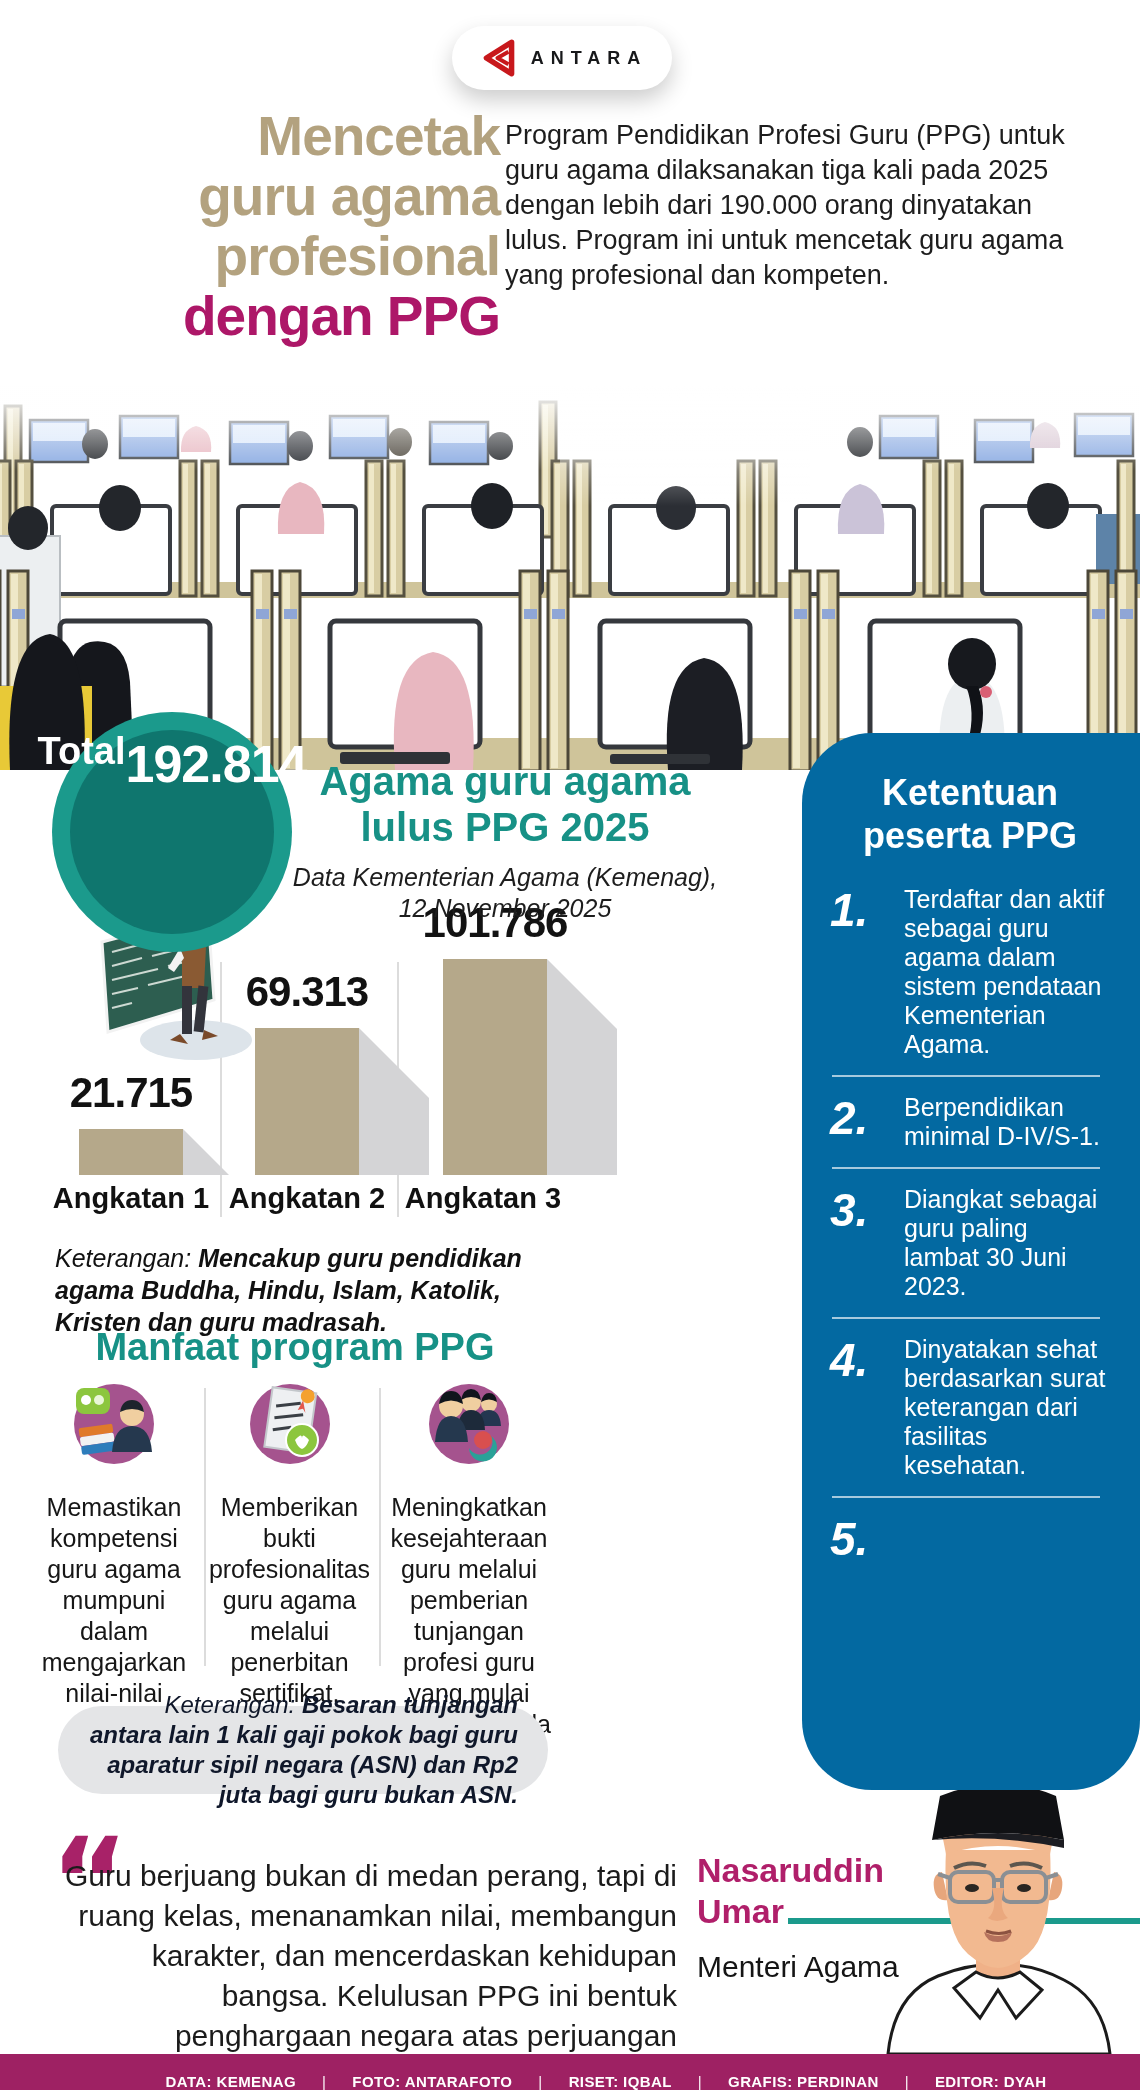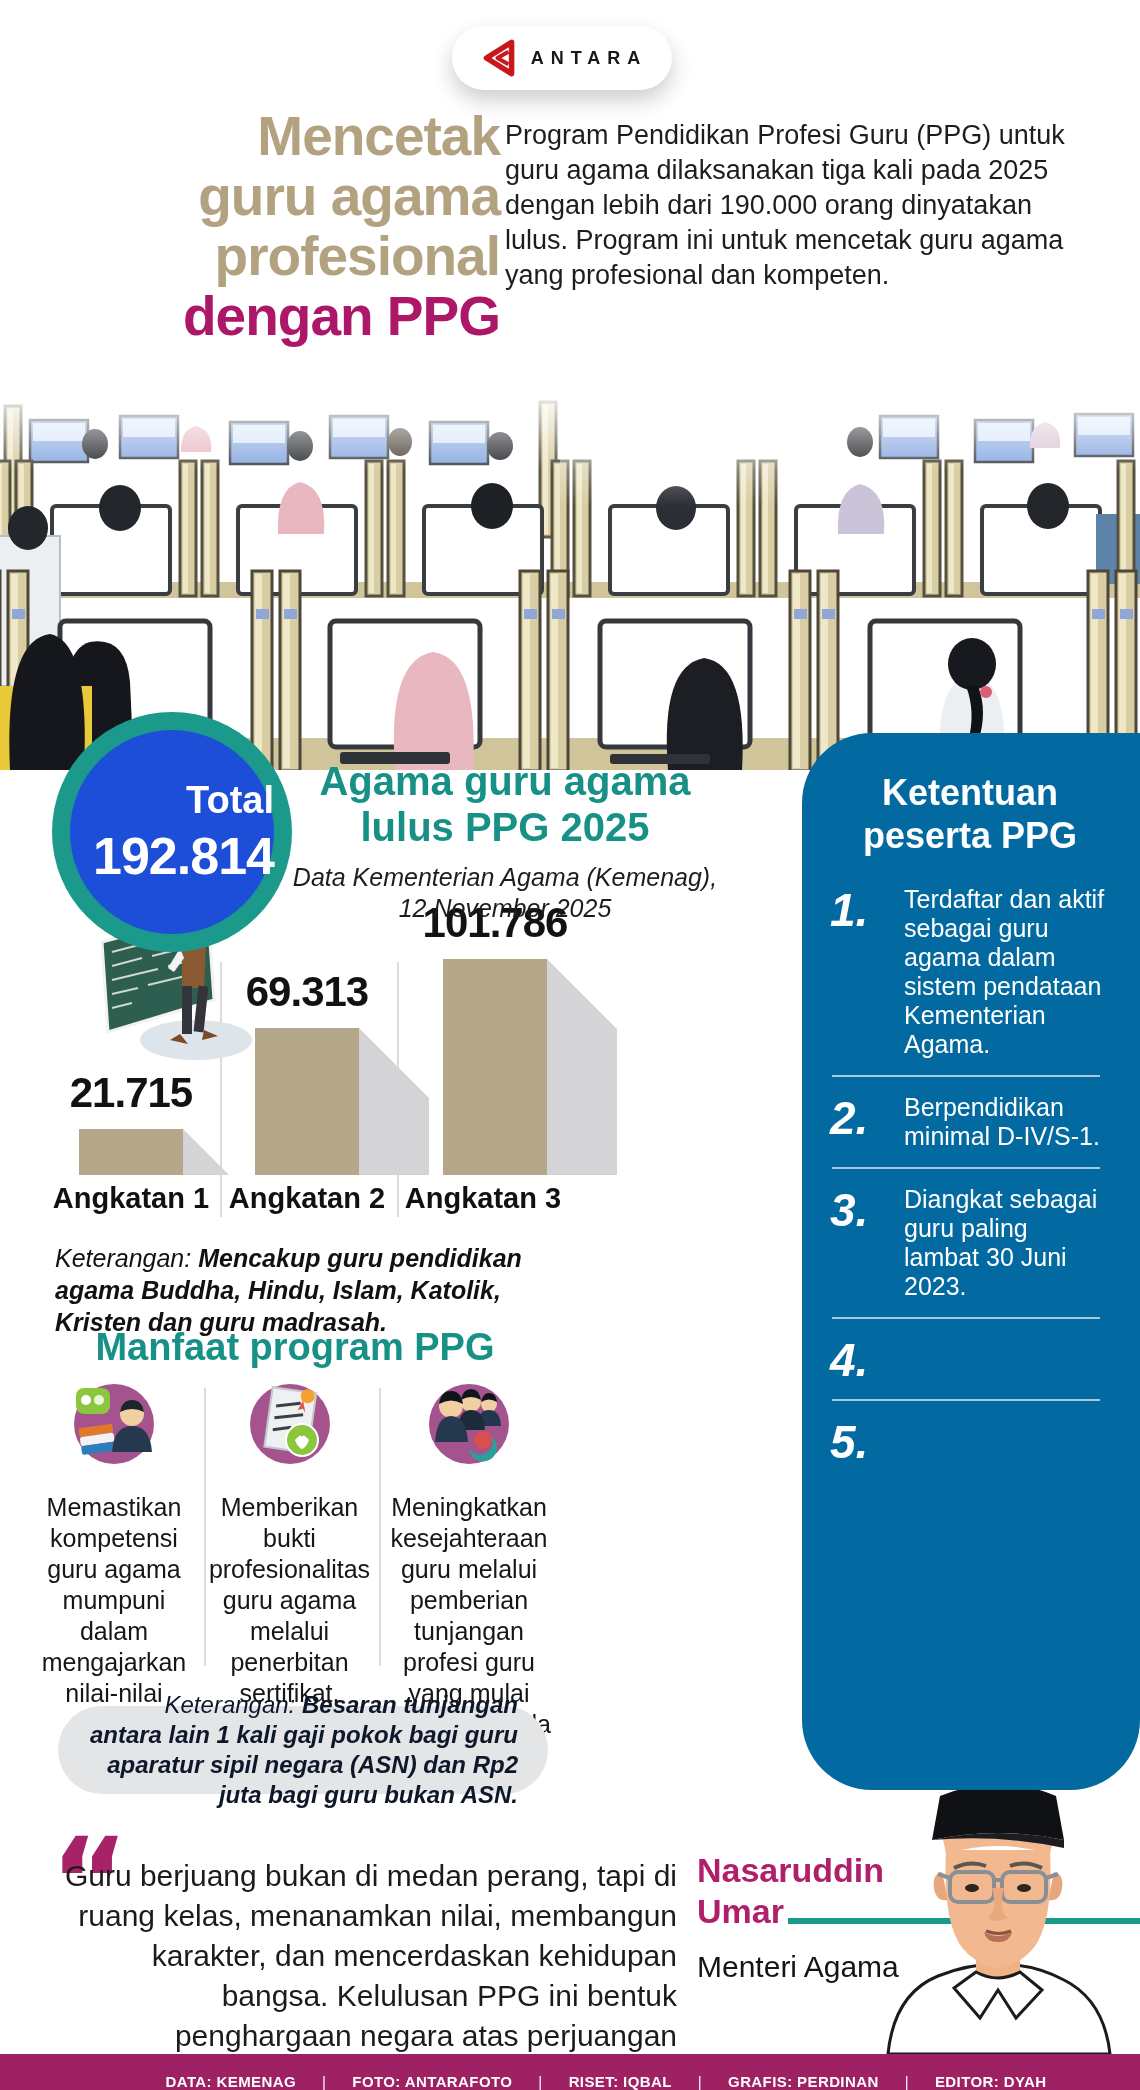--- a/index.html
+++ b/index.html
@@ -17,22 +17,22 @@
     font-weight:bold;font-size:55px;line-height:60px;letter-spacing:-1px;color:#b3a27f;}
   .title-accent{color:#ad1768;}
   .intro{position:absolute;left:505px;top:118px;width:560px;font-size:27px;line-height:35px;color:#1d1d1d;}
 
   
   .photo{position:absolute;left:0;top:386px;width:1140px;height:384px;overflow:hidden;}
 
   
   .total-badge{position:absolute;left:52px;top:712px;width:240px;height:240px;border-radius:50%;
     background:#1b9a8c;display:flex;align-items:center;justify-content:center;z-index:5;}
-  .total-inner{width:204px;height:204px;border-radius:50%;background:#1d4ed8;color:#fff;
-    display:flex;flex-direction:column;align-items:flex-end;justify-content:center;}
+  .total-inner{width:204px;height:204px;border-radius:50%;background:#0f766e;color:#fff;
+    display:flex;align-items:flex-start;justify-content:center;}
   .total-label{font-size:38px;font-weight:bold;}
   .total-value{font-size:52px;font-weight:bold;margin-top:4px;letter-spacing:-1px;}
 
   .teacher-illo{position:absolute;left:88px;top:908px;z-index:4;}
 
   
   .chart-title{position:absolute;left:290px;top:758px;width:430px;text-align:center;
     color:#179186;font-weight:bold;font-size:40px;line-height:46px;z-index:3;}
   .chart-source{position:absolute;left:290px;top:862px;width:430px;text-align:center;
     font-style:italic;font-size:25px;line-height:31px;color:#1d1d1d;z-index:3;}
@@ -316,20 +316,21 @@
       <div class="sb-text">Berpendidikan minimal D-IV/S-1.</div>
     </div>
     <div class="sb-sep"></div>
     <div class="sb-item">
       <div class="sb-num">3.</div>
       <div class="sb-text">Diangkat sebagai guru paling lambat 30 Juni 2023.</div>
     </div>
     <div class="sb-sep"></div>
     <div class="sb-item">
       <div class="sb-num">4.</div>
+      <div class="sb-text">Dinyatakan sehat berdasarkan surat keterangan dari fasilitas kesehatan.</div>
     </div>
     <div class="sb-sep"></div>
     <div class="sb-item">
       <div class="sb-num">5.</div>
     </div>
   </div>
 
   <div class="benefits-title">Manfaat program PPG</div>
 
   <div class="benefit-col bcol1">

